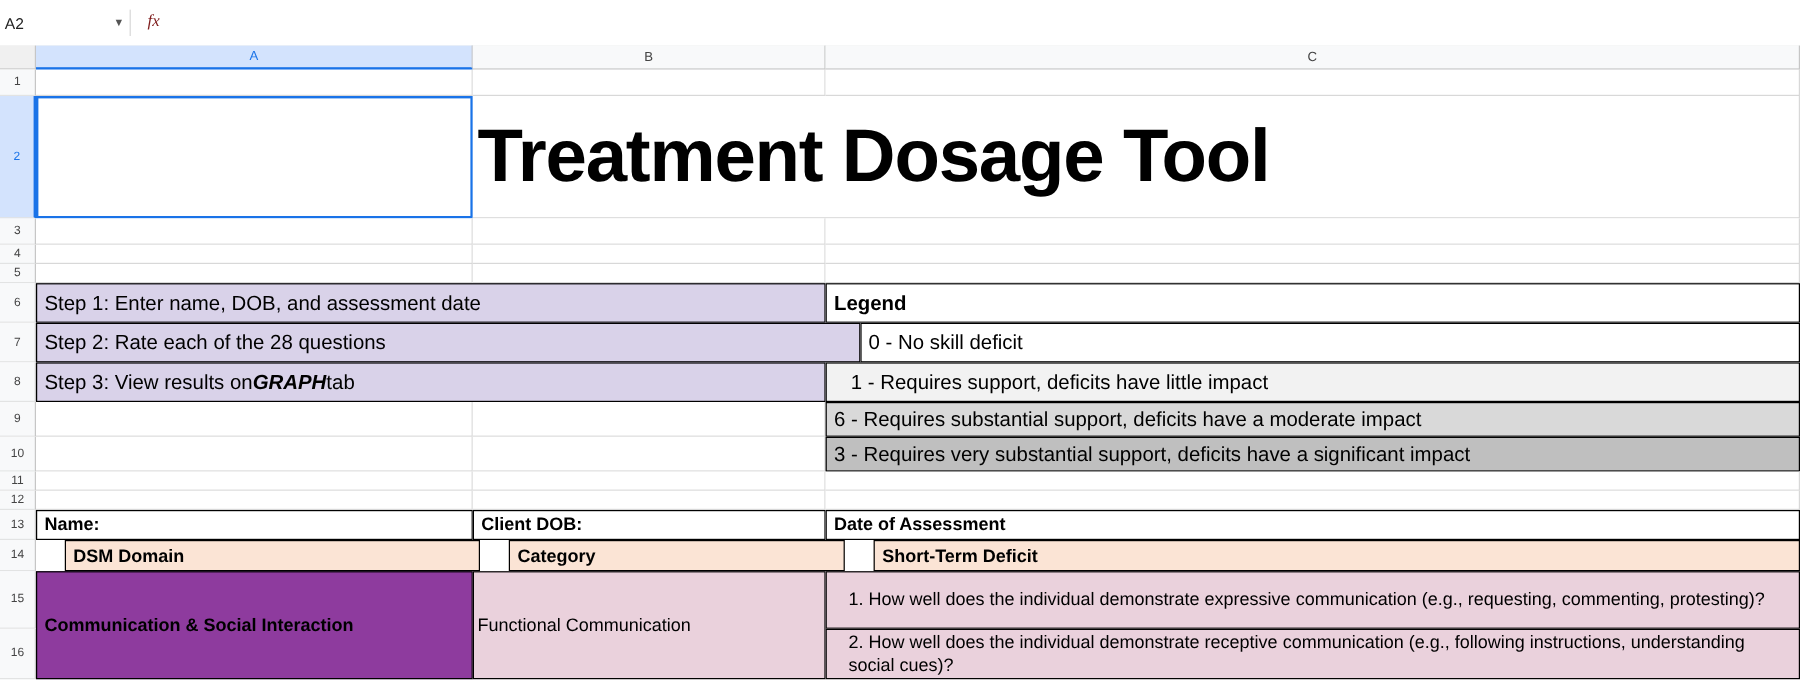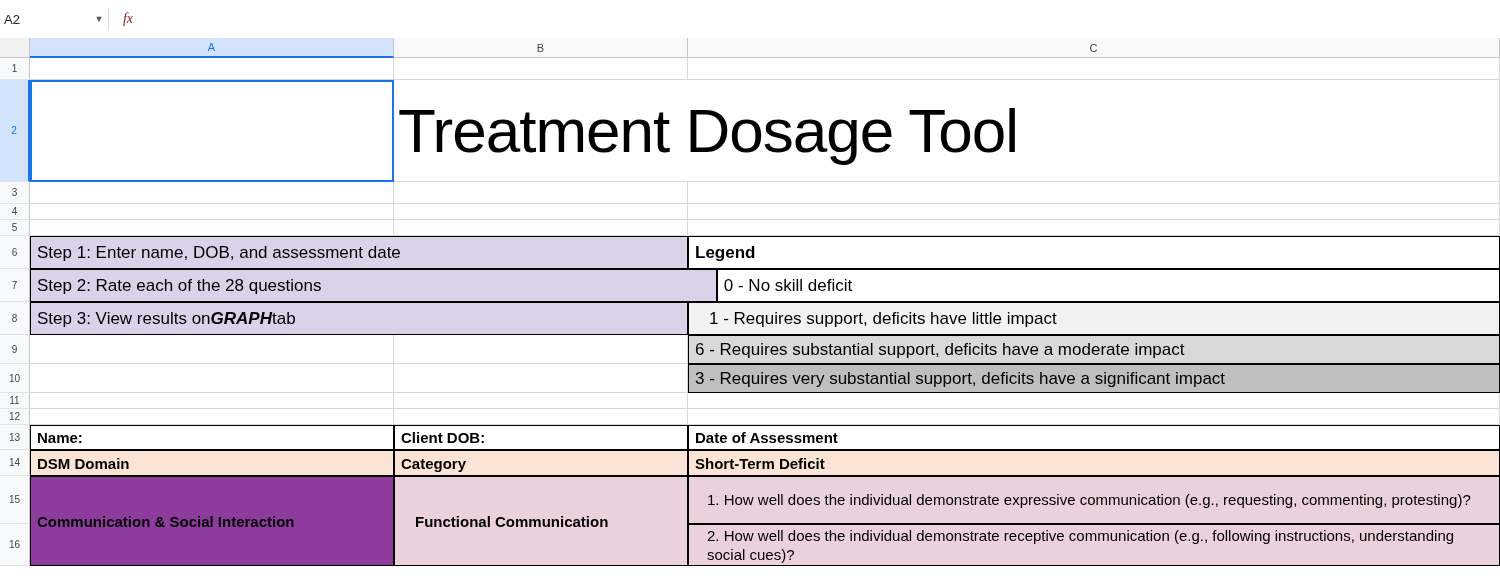--- a/index.html
+++ b/index.html
@@ -164,21 +164,21 @@
 
   
   .sel-cell {
     border: 2px solid #1a73e8 !important;
     background: #ffffff;
   }
 
   
   .title-cell {
     font-size: 62px;
-    font-weight: normal;
+    font-weight: bold;
     letter-spacing: -1px;
     color: #000000;
     line-height: 1;
     border-right: 1px solid #d8d8d8;
     border-bottom: 1px solid #d8d8d8;
     padding-left: 4px;
   }
 
   
   .step-cell {
@@ -210,37 +210,38 @@
     font-size: 15px;
     padding-left: 6px;
   }
   
   .hdr-cell {
     background: #fbe4d5;
     border: 1px solid #000000;
     font-weight: bold;
     font-size: 15px;
     padding-left: 6px;
+    margin-left: 24px;
   }
   
   .domain-cell {
     background: #8e3b9e;
     border: 1px solid #000000;
     color: #000000;
     font-weight: bold;
     font-size: 15px;
     padding-left: 6px;
     align-items: center;
   }
   .cat-cell {
     background: #ead1dc;
     border: 1px solid #000000;
-    font-weight: bold;
-    font-size: 15px;
-    padding-left: 20px;
+    font-weight: normal;
+    font-size: 15px;
+    padding-left: 3px;
   }
   .q-cell {
     background: #ead1dc;
     border: 1px solid #000000;
     font-size: 15px;
     padding: 2px 18px;
     white-space: normal;
     line-height: 1.25;
     align-items: center;
   }

